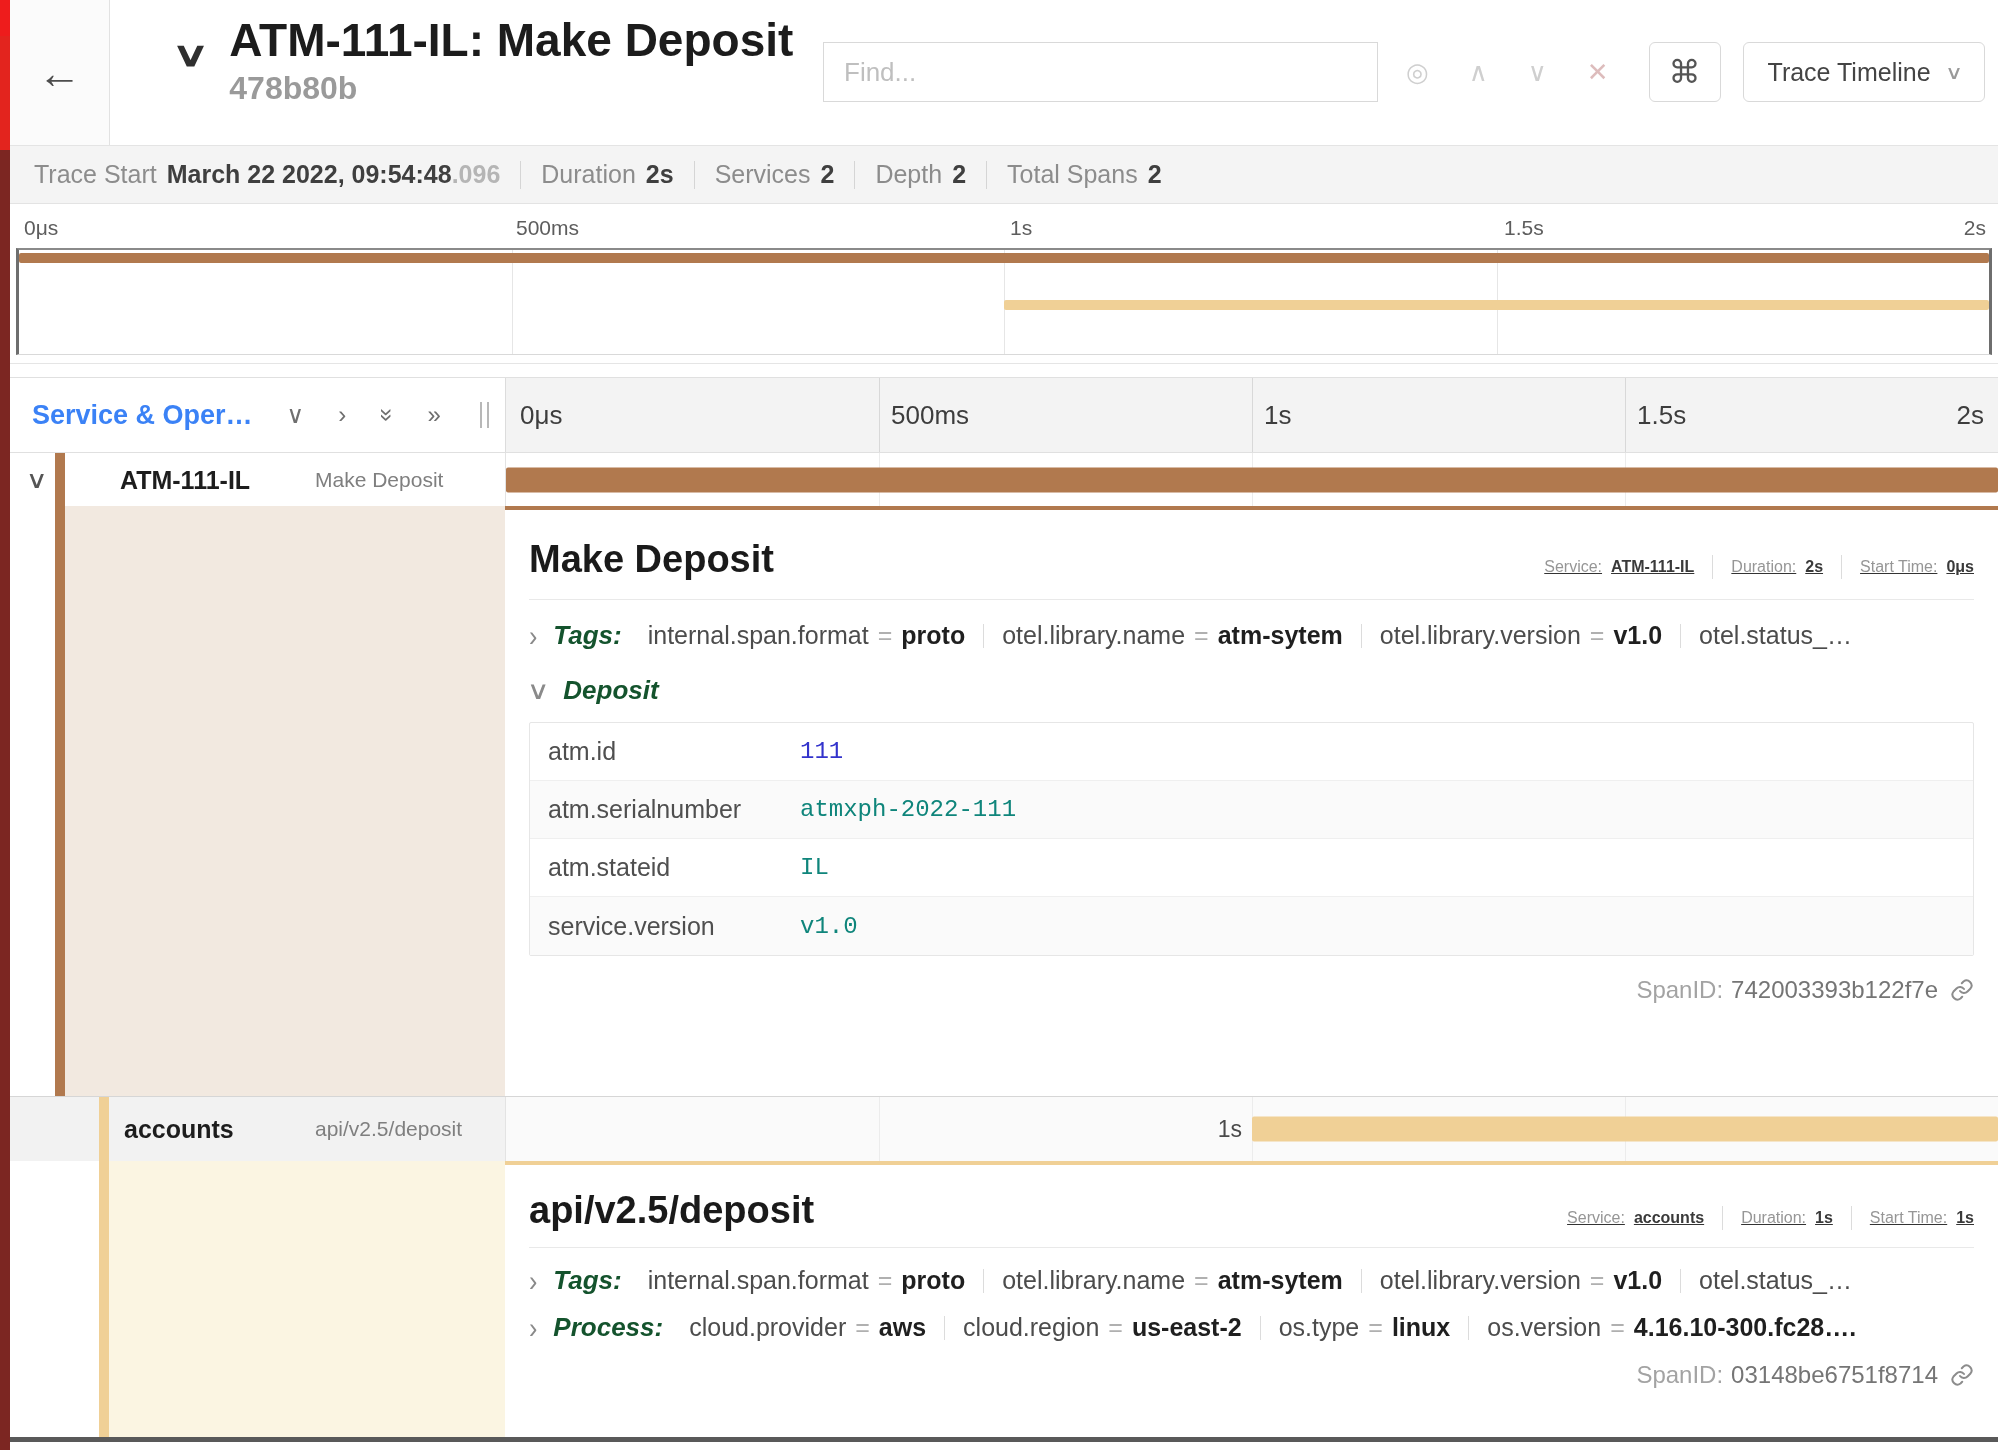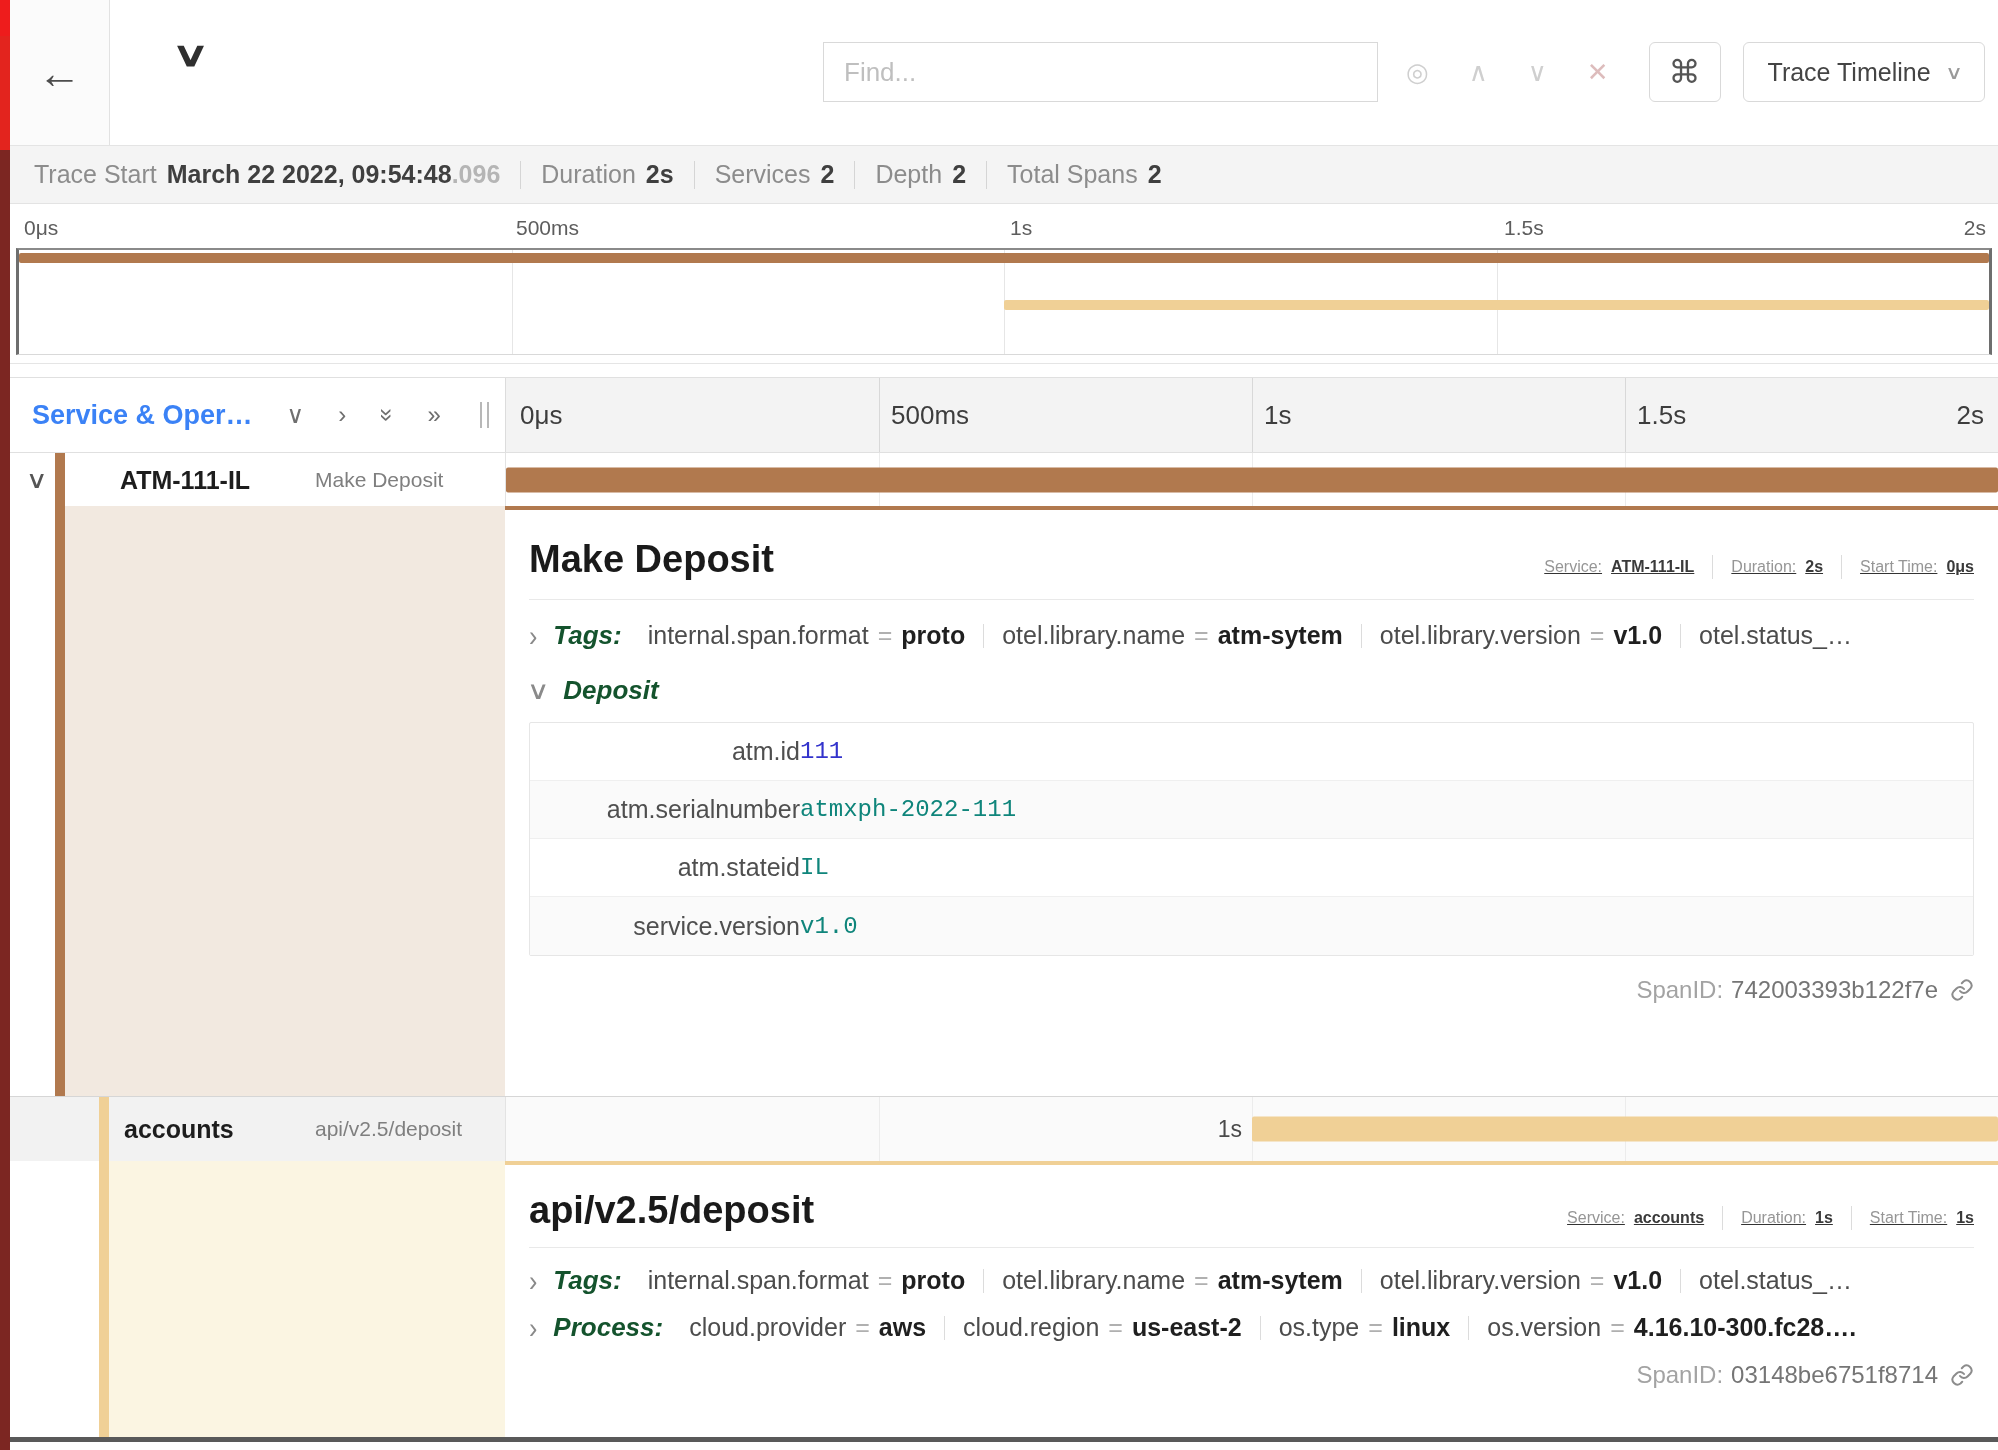--- a/index.html
+++ b/index.html
@@ -125,21 +125,21 @@
   .d-kvline { display:flex; align-items:center; font-size:25px; white-space:nowrap; overflow:hidden; }
   .kv-chevron { color:#8a8a8a; font-size:25px; margin-right:16px; flex:none; transform:scaleY(1.2); }
   .kv-chevron.down { transform:scaleX(1.25); }
   .kv-title { font-weight:700; color:#14532d; margin-right:26px; font-size:26px; flex:none;font-style:italic; }
   .kv-item { display:inline-flex; align-items:baseline; }
   .k { color:#4c4c4c; }
   .e { color:#b0b0b0; margin:0 9px; }
   .v { color:#1f1f1f; font-weight:700; }
   .d-process-head { display:flex; align-items:center; margin:24px 0 16px; }
   .d-process-line { margin-top:16px; }
-  .kv-table { border:1px solid #e6e6e6; border-radius:2px;text-align:right; }
+  .kv-table { border:1px solid #e6e6e6; border-radius:2px; }
   .kv-row { display:flex; align-items:center; height:58px; border-bottom:1px solid #efefef; padding-left:18px; }
   .kv-row:last-child { border-bottom:none; }
   .kv-row:nth-child(even) { background:#fafafa; }
   .kk { width:252px; flex:none; color:#4f4f4f; font-size:25px; }
   .vv { font-family:"Liberation Mono", monospace; font-size:24px; }
   .vv.blue { color:#3333cc; }
   .vv.teal { color:#0f857b; }
   .d-spanid { display:flex; justify-content:flex-end; align-items:center; margin-top:20px; font-size:24px; }
   .dm2 .d-spanid { margin-top:18px; }
   .sid-label { color:#a3a3a3; margin-right:8px; }
@@ -155,20 +155,24 @@
 <div class="edge"></div>
 <div class="edge-top"></div>
 <div class="edge-corner"></div>
 
 <header class="app-header">
   <div class="back-btn">
     <span>←</span>
   </div>
   <div class="title-area">
     <span class="title-chevron">∨</span>
+    <div class="title-col">
+      <h1>ATM-111-IL: Make Deposit</h1>
+      <div class="trace-id">478b80b</div>
+    </div>
   </div>
   <div class="find-area">
     <input class="find-input" placeholder="Find..." style="">
     <div class="find-icons">
       <span>◎</span>
       <span>∧</span>
       <span>∨</span>
       <span class="clear">✕</span>
     </div>
     <button class="cmd-btn">

